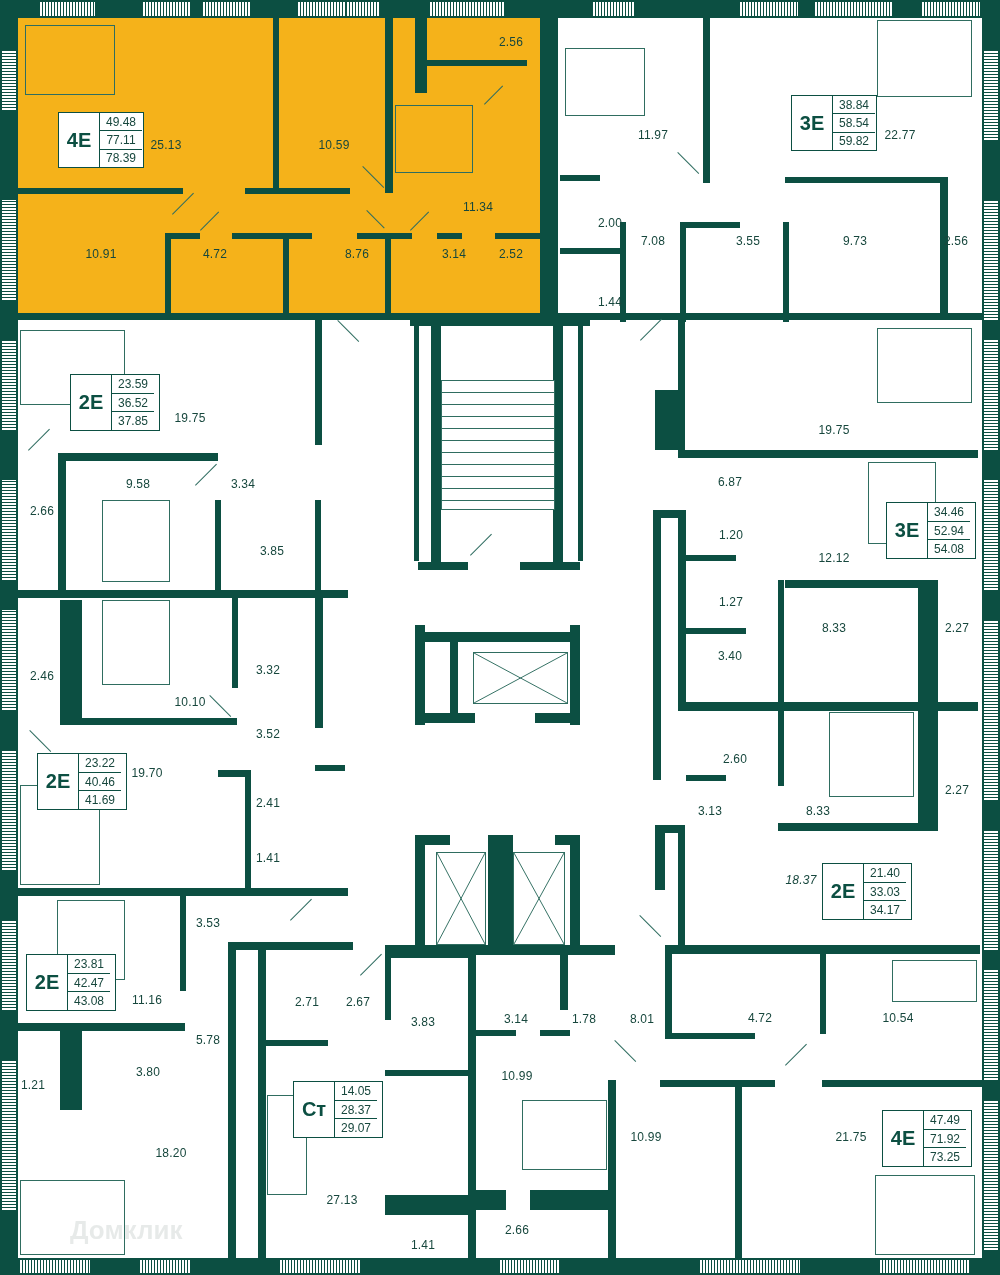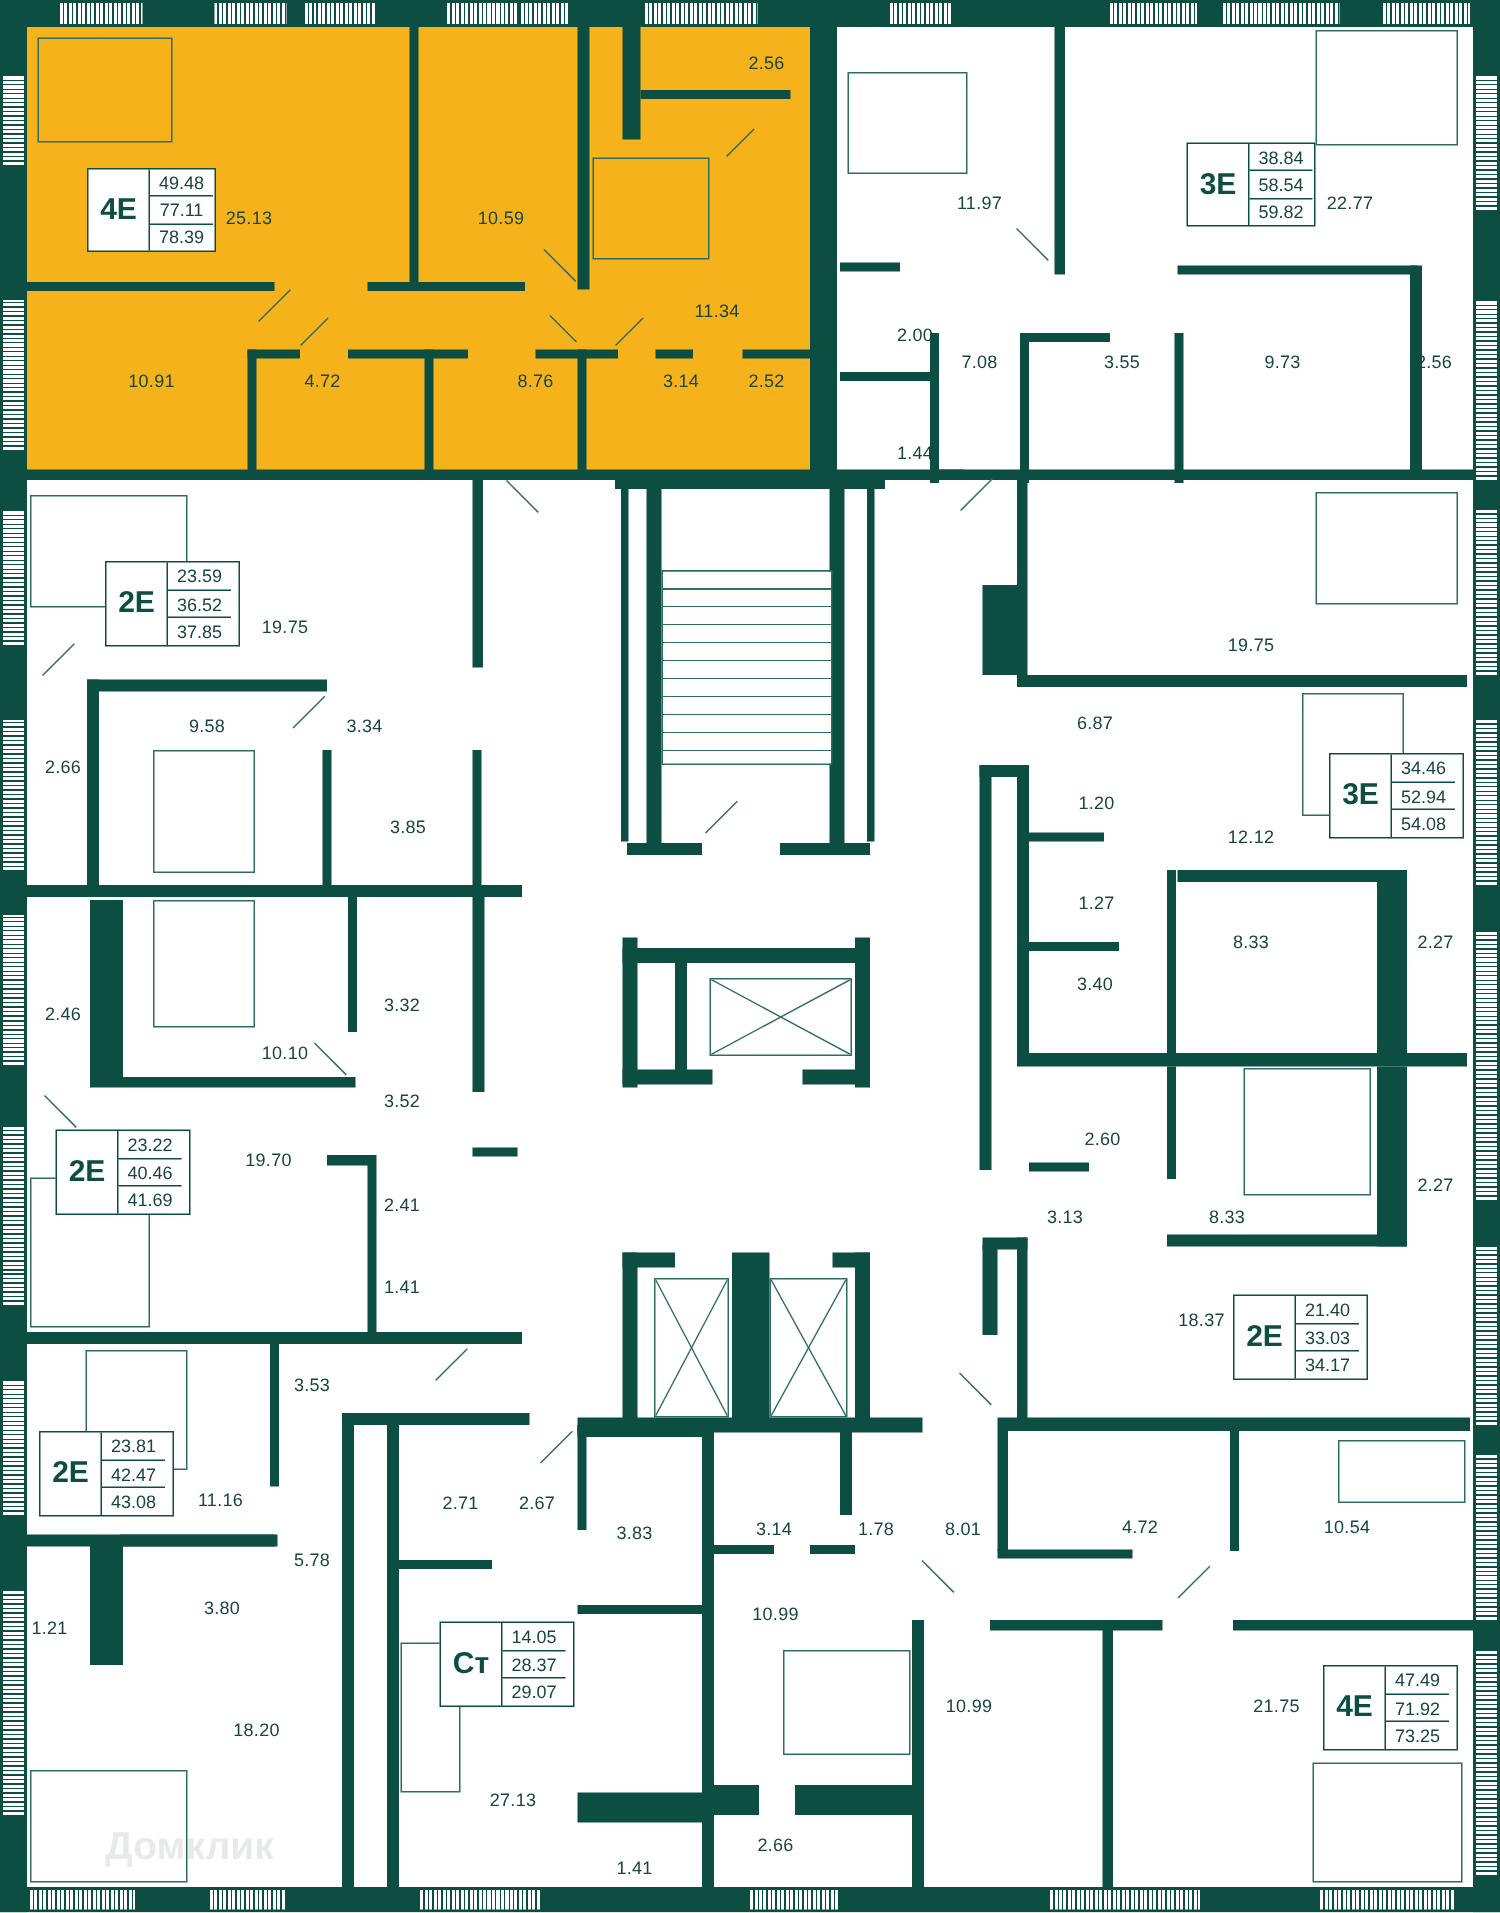--- a/index.html
+++ b/index.html
@@ -344,25 +344,25 @@
   <span class="room-label" style="left:730px;top:656px;">3.40</span>
   <span class="room-label" style="left:735px;top:759px;">2.60</span>
   <span class="room-label" style="left:818px;top:811px;">8.33</span>
   <span class="room-label" style="left:957px;top:790px;">2.27</span>
   <span class="room-label" style="left:710px;top:811px;">3.13</span>
 
   <span class="room-label" style="left:42px;top:676px;">2.46</span>
   <span class="room-label" style="left:190px;top:702px;">10.10</span>
   <span class="room-label" style="left:268px;top:670px;">3.32</span>
   <span class="room-label" style="left:268px;top:734px;">3.52</span>
-  <span class="room-label" style="left:147px;top:773px;margin-left:32px;">19.70</span>
+  <span class="room-label" style="left:147px;top:773px;">19.70</span>
   <span class="room-label" style="left:268px;top:803px;">2.41</span>
   <span class="room-label" style="left:268px;top:858px;">1.41</span>
 
-  <span class="room-label" style="left:801px;top:880px;">18.37</span>
+  <span class="room-label" style="left:801px;top:880px;font-style:italic;">18.37</span>
 
   <span class="room-label" style="left:208px;top:923px;">3.53</span>
   <span class="room-label" style="left:147px;top:1000px;">11.16</span>
   <span class="room-label" style="left:208px;top:1040px;">5.78</span>
   <span class="room-label" style="left:148px;top:1072px;">3.80</span>
   <span class="room-label" style="left:33px;top:1085px;">1.21</span>
   <span class="room-label" style="left:147px;top:1153px;margin-left:24px;">18.20</span>
 
   <span class="room-label" style="left:307px;top:1002px;">2.71</span>
   <span class="room-label" style="left:358px;top:1002px;">2.67</span>

